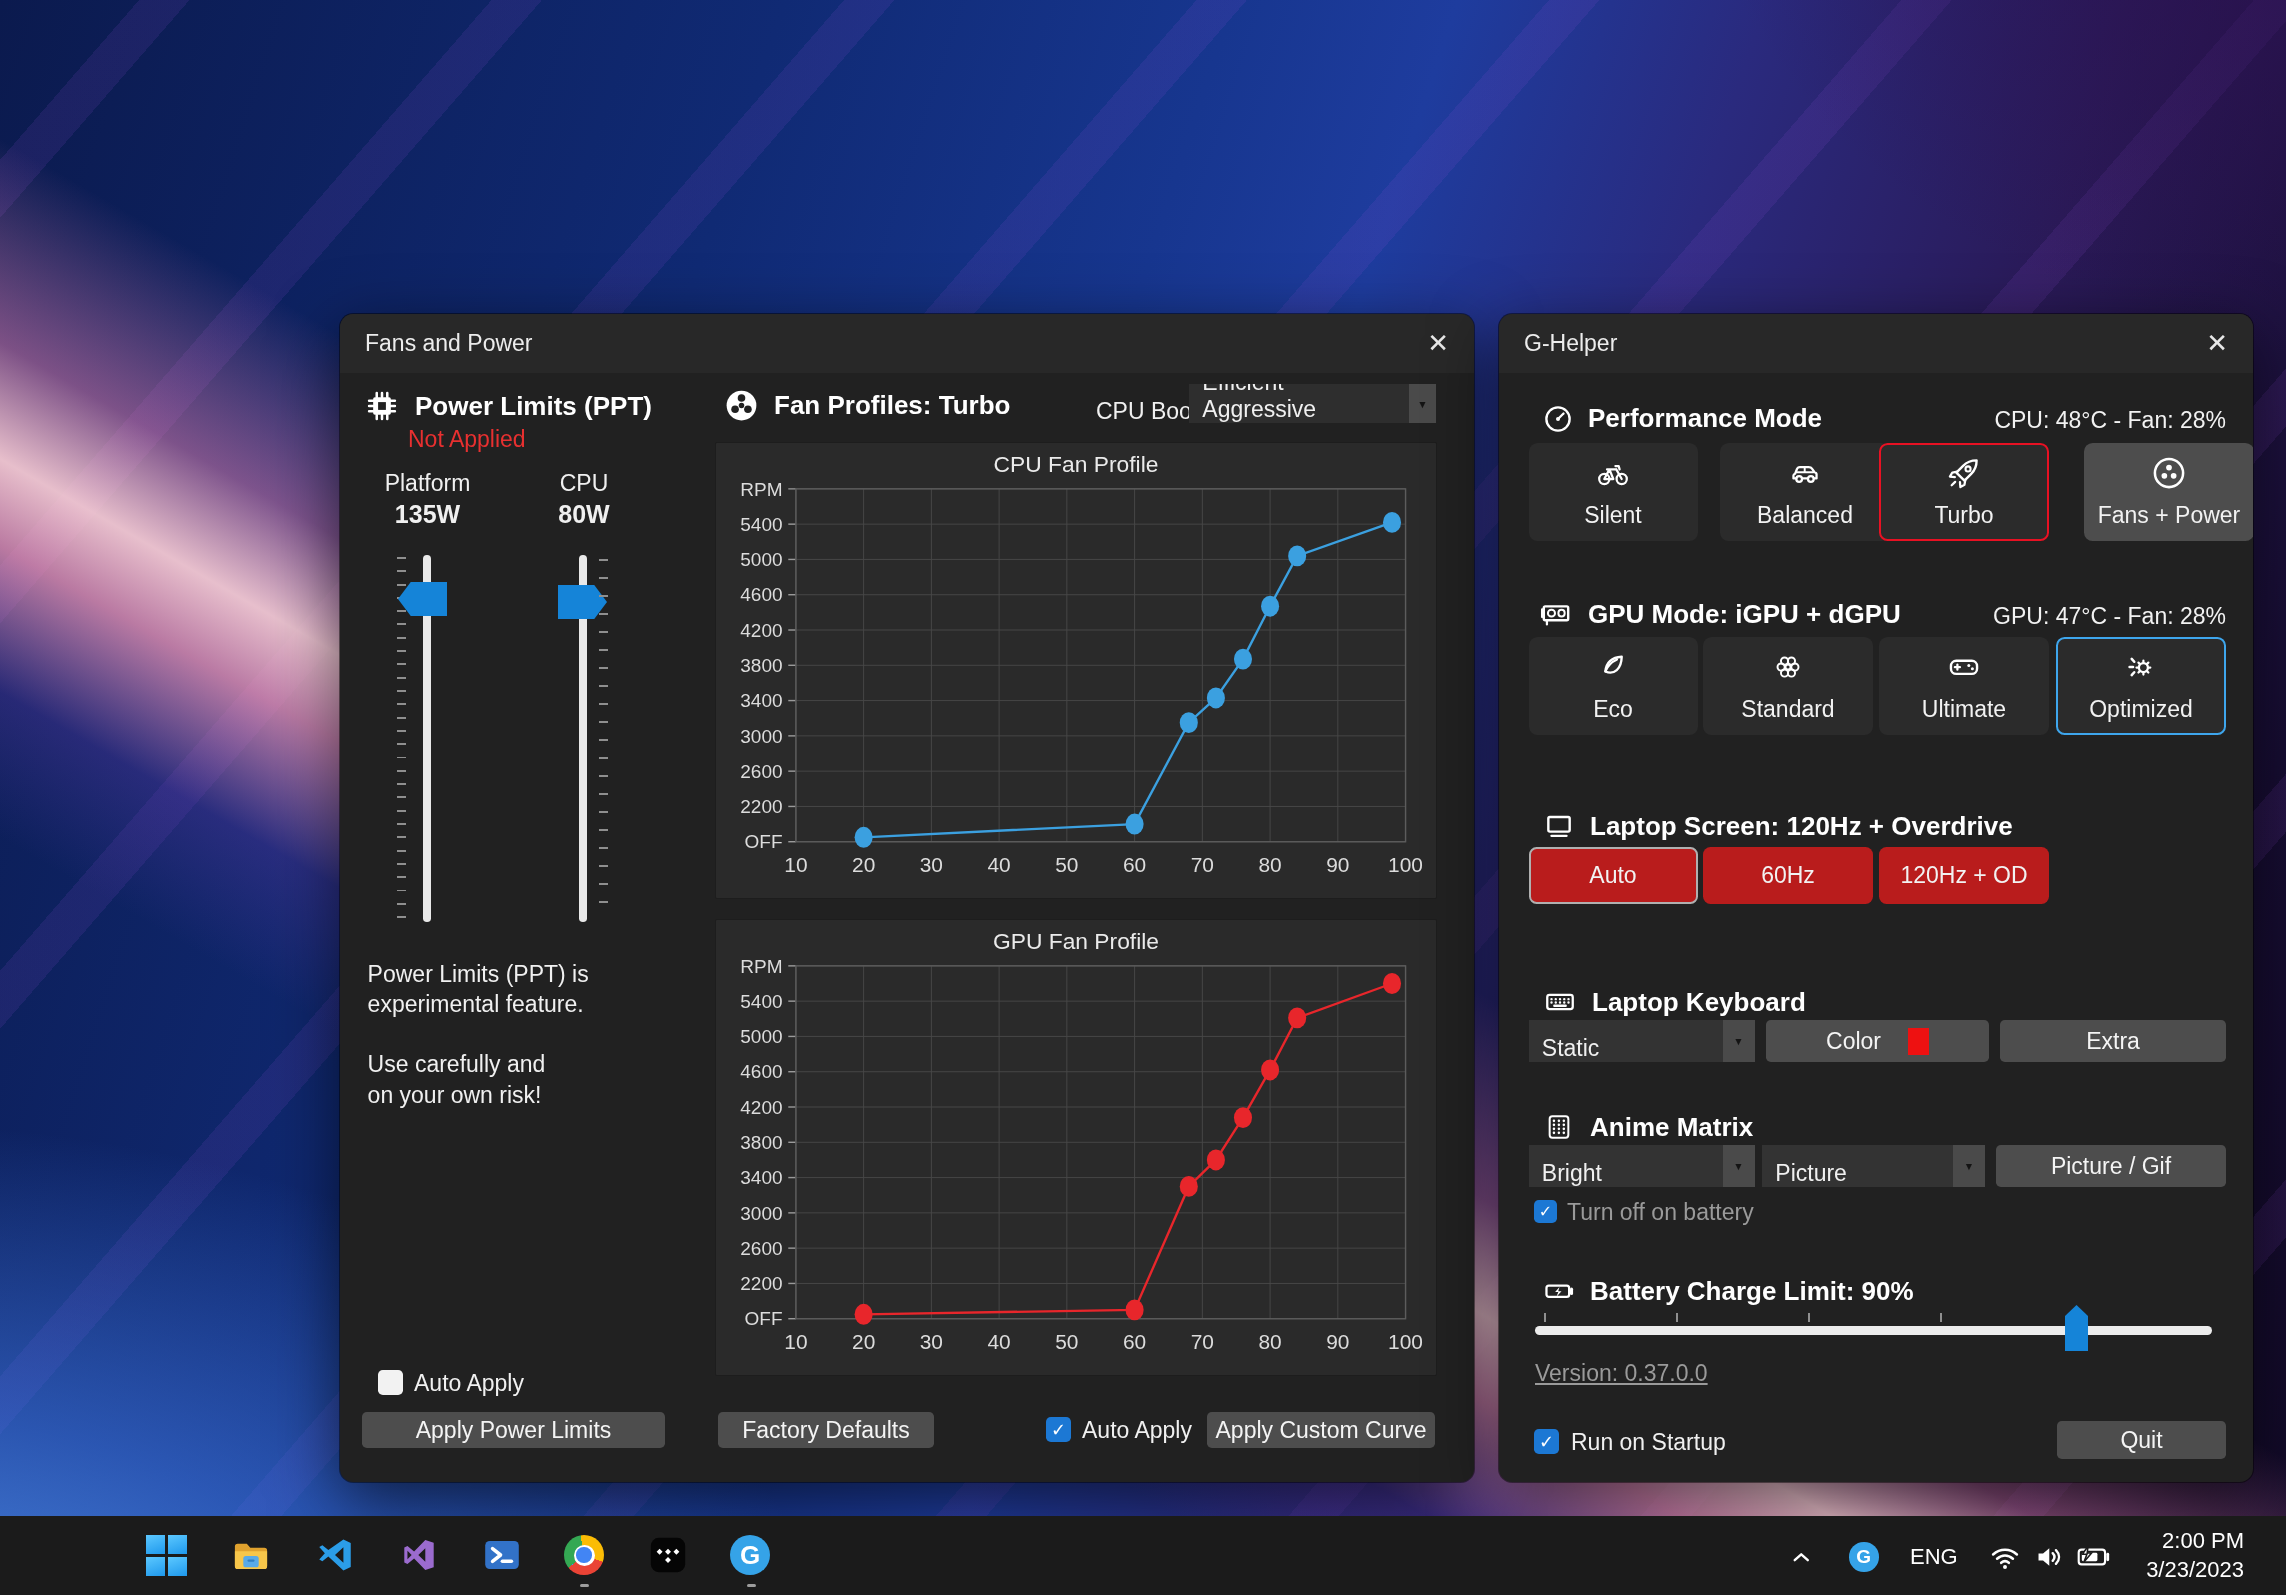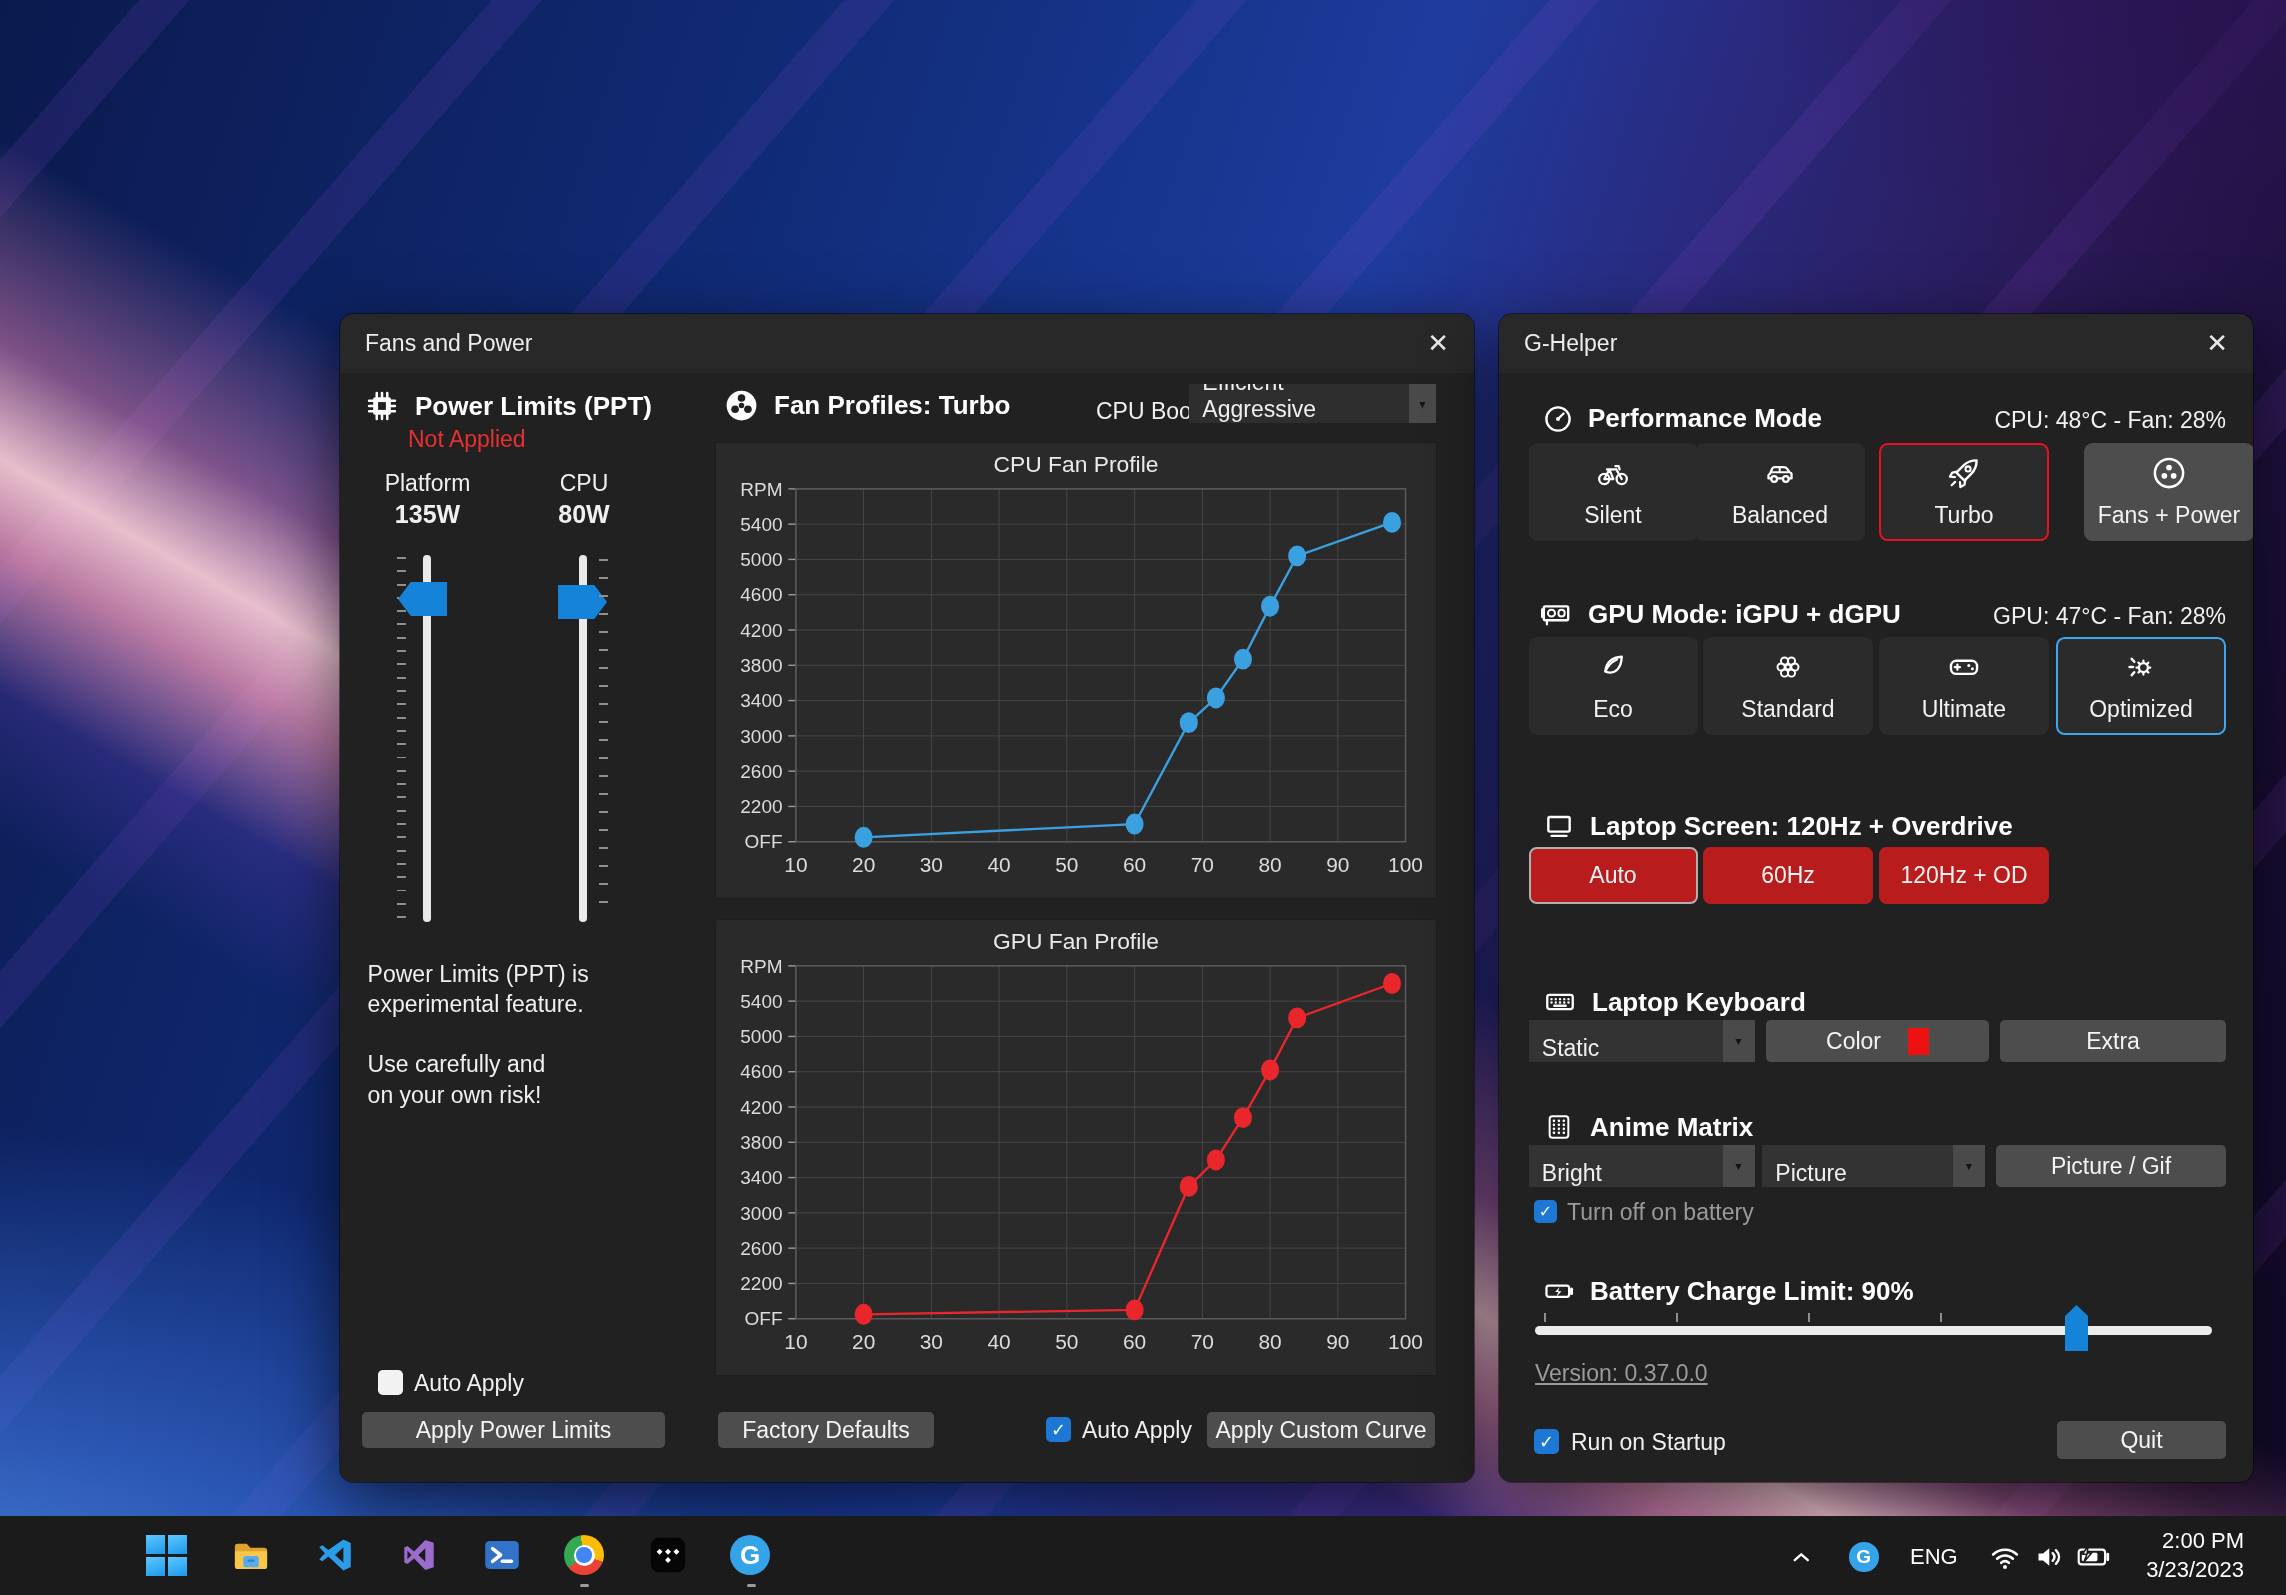--- a/index.html
+++ b/index.html
@@ -299,21 +299,21 @@
         <div class="tile" style="left: 29.5px; top: 129px; width: 169px; height: 98px;">
           <span class="icon" style="width: 36px; height: 36px;">
             <svg viewBox="0 0 24 24">
               <circle cx="6.2" cy="16" r="3.4" stroke="#fff" fill="none" stroke-linecap="round" stroke-linejoin="round" stroke-width="1.5"></circle>
               <circle cx="17.8" cy="16" r="3.4" stroke="#fff" fill="none" stroke-linecap="round" stroke-linejoin="round" stroke-width="1.5"></circle>
               <path d="M6.2 16l3.4-6.4h4.6M17.8 16l-3.6-6.4M9.6 9.6l2.6 6.4h-6M8 9.6h3.2M13.6 7.4h2.2l.6 2.2" stroke="#fff" fill="none" stroke-linecap="round" stroke-linejoin="round" stroke-width="1.5"></path>
             </svg>
           </span>
           <span>Silent</span>
         </div>
-        <div class="tile" style="left: 196px; top: 129px; width: 170px; height: 98px;">
+        <div class="tile" style="left: 221px; top: 129px; width: 170px; height: 98px;">
           <span class="icon" style="width: 36px; height: 36px;">
             <svg viewBox="0 0 24 24">
               <path d="M4.3 15.6v-1.9q0-1 1.1-1.2l1.2-3Q7.1 8 8.6 8h5.8q1.6 0 2.4 1.3l1.5 2.2q1.4.3 1.4 1.4v2.7h-1.8M4.3 15.6h1.9M10.2 15.6h3.7" stroke="#fff" fill="none" stroke-linecap="round" stroke-linejoin="round" stroke-width="1.5"></path>
               <circle cx="8.1" cy="16" r="1.9" stroke="#fff" fill="none" stroke-linecap="round" stroke-linejoin="round" stroke-width="1.5"></circle>
               <circle cx="15.9" cy="16" r="1.9" stroke="#fff" fill="none" stroke-linecap="round" stroke-linejoin="round" stroke-width="1.5"></circle>
               <path d="M6.6 11.5h10.9M11.8 8.1v3.4" stroke="#fff" fill="none" stroke-linecap="round" stroke-linejoin="round" stroke-width="1.3"></path>
             </svg>
           </span>
           <span>Balanced</span>
         </div>

